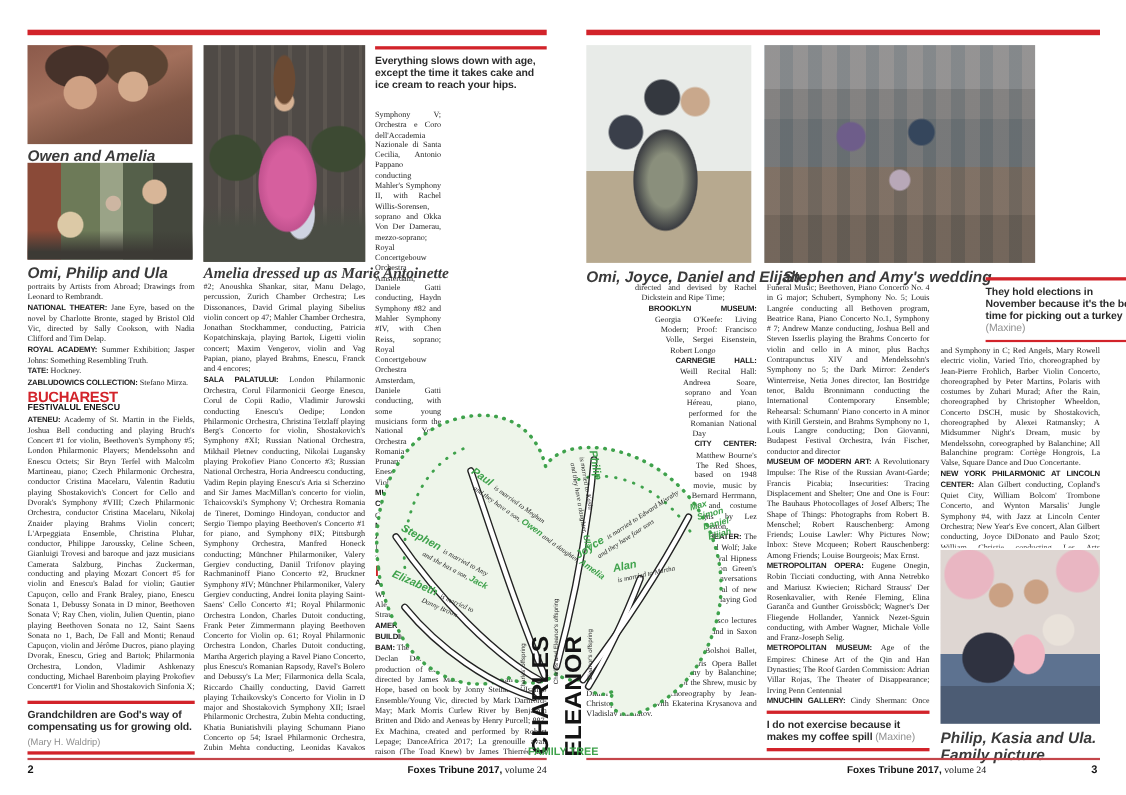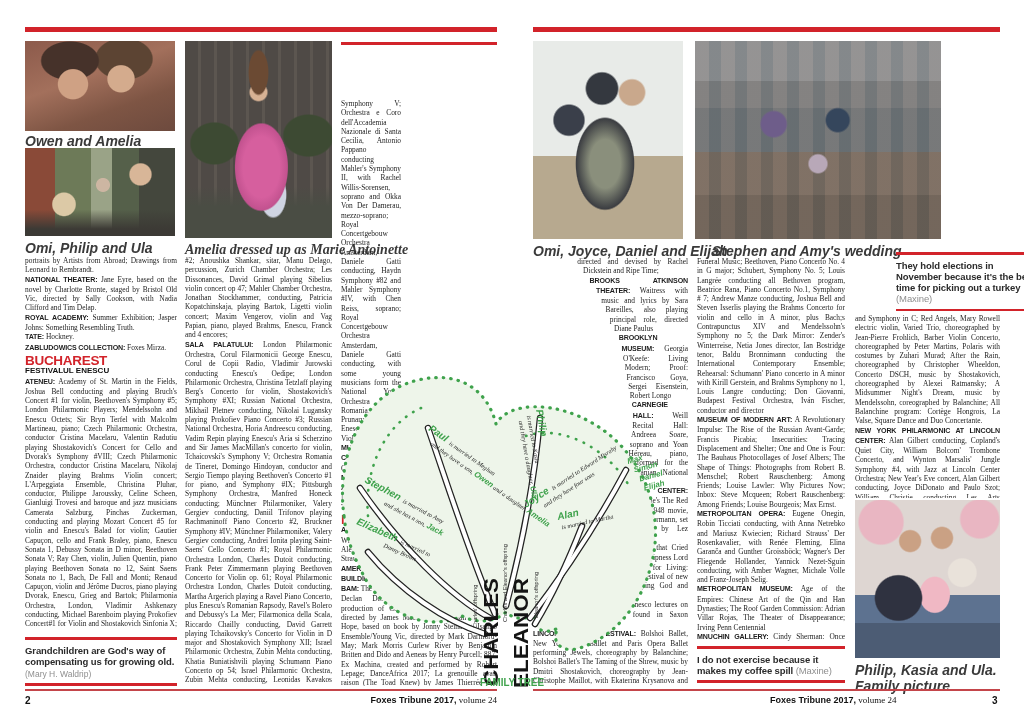--- a/index.html
+++ b/index.html
@@ -95,21 +95,21 @@
 <div class="caption" style="left:25px;top:133px;">Owen and Amelia</div>
 
 <div class="photo" id="photo-omi-philip-ula" style="left:25px;top:148px;width:150px;height:88px;"></div>
 <div class="caption" style="left:25px;top:240px;">Omi, Philip and Ula</div>
 
 <div class="body-col" style="left:25px;top:256px;width:152px;height:374px;">
   <p><span>portraits by Artists from Abroad; Drawings from Leonard to Rembrandt.</span></p>
   <p><b class="lead">NATIONAL THEATER:</b> <span>Jane Eyre, based on the novel by Charlotte Bronte, staged by Bristol Old Vic, directed by Sally Cookson, with Nadia Clifford and Tim Delap.</span></p>
   <p><b class="lead">ROYAL ACADEMY:</b> <span>Summer Exhibition; Jasper Johns: Something Resembling Truth.</span></p>
   <p><b class="lead">TATE:</b> <span>Hockney.</span></p>
-  <p><b class="lead">ZABLUDOWICS COLLECTION:</b> <span>Foxes Mirza.</span></p>
+  <p><b class="lead">ZABLUDOWICS COLLECTION:</b> <span>Stefano Mirza.</span></p>
   <h2 class="city">BUCHAREST</h2>
   <h3 class="subhead">FESTIVALUL ENESCU</h3>
   <p><b class="lead">ATENEU:</b> <span>Academy of St. Martin in the Fields, Joshua Bell conducting and playing Bruch's Concert #1 for violin, Beethoven's Symphony #5; London Philarmonic Players; Mendelssohn and Enescu Octets; Sir Bryn Terfel with Malcolm Martineau, piano; Czech Philarmonic Orchestra, conductor Cristina Macelaru, Valentin Radutiu playing Shostakovich's Concert for Cello and Dvorak's Symphony #VIII; Czech Philarmonic Orchestra, conductor Cristina Macelaru, Nikolaj Znaider playing Brahms Violin concert; L'Arpeggiata Ensemble, Christina Pluhar, conductor, Philippe Jaroussky, Celine Scheen, Gianluigi Trovesi and baroque and jazz musicians Camerata Salzburg, Pinchas Zuckerman, conducting and playing Mozart Concert #5 for violin and Enescu's Balad for violin; Gautier Capuçon, cello and Frank Braley, piano, Enescu Sonata 1, Debussy Sonata in D minor, Beethoven Sonata V; Ray Chen, violin, Julien Quentin, piano playing Beethoven Sonata no 12, Saint Saens Sonata no 1, Bach, De Fall and Monti; Renaud Capuçon, violin and Jérôme Ducros, piano playing Dvorak, Enescu, Grieg and Bartok; Philarmonia Orchestra, London, Vladimir Ashkenazy conducting, Michael Barenboim playing Prokofiev Concert#1 for Violin and Shostakovich Sinfonia X; Philarmonia Orchestra, London, Cristina Mandeal conducting, Boris Berezovsky playing Rachmaninov Piano Concert</span></p>
 </div>
 
 <div class="quote" style="left:25px;top:637px;width:152px;">
   <div class="qrule"></div>
   <div class="qtext">Grandchildren are God's way of compensating us for growing old.</div>
   <div class="attr-line">(Mary H. Waldrip)</div>
   <div class="qrule"></div>
@@ -118,20 +118,21 @@
 <div class="photo" id="photo-marie-antoinette" style="left:185px;top:41px;width:147px;height:197px;"></div>
 <div class="caption" style="left:185px;top:242px;font-family:Liberation Serif, serif;">Amelia dressed up as Marie Antoinette</div>
 
 <div class="body-col" style="left:185px;top:256px;width:147px;height:430px;">
   <p><span>#2; Anoushka Shankar, sitar, Manu Delago, percussion, Zurich Chamber Orchestra; Les Dissonances, David Grimal playing Sibelius violin concert op 47; Mahler Chamber Orchestra, Jonathan Stockhammer, conducting, Patricia Kopatchinskaja, playing Bartok, Ligetti violin concert; Maxim Vengerov, violin and Vag Papian, piano, played Brahms, Enescu, Franck and 4 encores;</span></p>
   <p><b class="lead">SALA PALATULUI:</b> <span>London Philarmonic Orchestra, Corul Filarmonicii George Enescu, Corul de Copii Radio, Vladimir Jurowski conducting Enescu's Oedipe; London Philarmonic Orchestra, Christina Tetzlaff playing Berg's Concerto for violin, Shostakovich's Symphony #XI; Russian National Orchestra, Mikhail Pletnev conducting, Nikolai Lugansky playing Prokofiev Piano Concerto #3; Russian National Orchestra, Horia Andreescu conducting, Vadim Repin playing Enescu's Aria si Scherzino and Sir James MacMillan's concerto for violin, Tchaicovski's Symphony V; Orchestra Romania de Tineret, Domingo Hindoyan, conductor and Sergio Tiempo playing Beethoven's Concerto #1 for piano, and Symphony #IX; Pittsburgh Symphony Orchestra, Manfred Honeck conducting; Münchner Philarmoniker, Valery Gergiev conducting, Daniil Trifonov playing Rachmaninoff Piano Concerto #2, Bruckner Symphony #IV; Münchner Philarmoniker, Valery Gergiev conducting, Andrei Ionita playing Saint-Saens' Cello Concerto #1; Royal Philarmonic Orchestra London, Charles Dutoit conducting, Frank Peter Zimmermann playing Beethoven Concerto for Violin op. 61; Royal Philarmonic Orchestra London, Charles Dutoit conducting, Martha Argerich playing a Ravel Piano Concerto, plus Enescu's Romanian Rapsody, Ravel's Bolero and Debussy's La Mer; Filarmonica della Scala, Riccardo Chailly conducting, David Garrett playing Tchaikovsky's Concerto for Violin in D major and Shostakovich Symphony XII; Israel Philarmonic Orchestra, Zubin Mehta conducting, Khatia Buniatishvili playing Schumann Piano Concerto op 54; Israel Philarmonic Orchestra, Zubin Mehta conducting, Leonidas Kavakos playing Brahms violin Concerto op 77, Schubert's Symphony IX; Orchestra Nationale de France, Christoph Eschenbach conducting, Thomas Hampson, baritone Mahler's Lieders and Mahler</span></p>
 </div>
 
 <div class="quote" style="left:341px;top:42px;width:156px;">
   <div class="qrule"></div>
+  <div class="qtext">Everything slows down with age, except the time it takes cake and ice cream to reach your hips.</div>
 </div>
 
 <div class="body-col" style="left:341px;top:99px;width:156px;height:587px;">
   <div class="wrap3"></div>
   <p><span>Symphony V; Orchestra e Coro dell'Accademia Nazionale di Santa Cecilia, Antonio Pappano conducting Mahler's Symphony II, with Rachel Willis-Sorensen, soprano and Okka Von Der Damerau, mezzo-soprano; Royal Concertgebouw Orchestra Amsterdam, Daniele Gatti conducting, Haydn Symphony #82 and Mahler Symphony #IV, with Chen Reiss, soprano; Royal Concertgebouw Orchestra Amsterdam, Daniele Gatti conducting, with some young musicians form the National Youth Orchestra of Romania, Liviu Prunaru playing Enescu's Capriccio for Violin.</span></p>
   <p><b class="lead">MUZEUL COLECTIILOR:</b> <span>Stefan Caltia: Obiecte graitoare</span></p>
   <p><b class="lead">MUZEUL NATIONAL DE ARTA AL ROMANIEI:</b> <span>Întâlniri în pagini tipărite: Tudor Banuş – Honoré Daumier.</span></p>
   <h2 class="city">NEW YORK</h2>
   <p><b class="lead">AMERICAN BALLET THEATER:</b> <span>Whipped Cream, choreographed by Alexei Ratmansky, music by Richard Strauss; Tchaikovsky spectacular;</span></p>
   <p><b class="lead">AMERICAN STOCK EXCHANGE BUILDING:</b> <span>Louis Vuitton: Volez Voguez Voyagez</span></p>
@@ -148,22 +149,21 @@
 
 <div class="photo" id="photo-omi-joyce" style="left:533px;top:41px;width:150px;height:198px;"></div>
 <div class="caption" style="left:533px;top:243px;">Omi, Joyce, Daniel and Elijah</div>
 
 <div class="photo" id="photo-wedding" style="left:695px;top:41px;width:246px;height:198px;"></div>
 <div class="caption" style="left:712px;top:243px;">Stephen and Amy's wedding</div>
 
 <div class="body-col" style="left:533px;top:257px;width:155px;height:429px;">
   <div class="wrap4"></div>
   <p><span>directed and devised by Rachel Dickstein and Ripe Time;</span></p>
-  <p><b class="lead">BROOKS ATKINSON THEATER:</b> <span>Waitress with music and lyrics by Sara Bareilles, also playing principal role, directed Diane Paulus</span></p>
-  <p><b class="lead">BROOKLYN MUSEUM:</b> <span>Georgia O'Keefe: Living Modern; Proof: Francisco Goya, Sergei Eisenstein, Robert Longo</span></p>
+  <p><b class="lead">BROOKLYN MUSEUM:</b> <span>Georgia O'Keefe: Living Modern; Proof: Francisco Volle, Sergei Eisenstein, Robert Longo</span></p>
   <p><b class="lead">CARNEGIE HALL:</b> <span>Weill Recital Hall: Andreea Soare, soprano and Yoan Héreau, piano, performed for the Romanian National Day</span></p>
   <p><b class="lead">CITY CENTER:</b> <span>Matthew Bourne's The Red Shoes, based on 1948 movie, music by Bernard Herrmann, set and costume designs by Lez Brotherston.</span></p>
   <p><b class="lead">59E59 THEATER:</b> <span>The City that Cried Wolf; Jake Broder in His Royal Hipness Lord Buckley; Simon Green's Life is for Living: Conversations with Noel Coward; Festival of new American Short Plays: Jack, Playing God and Acolyte.</span></p>
   <p><b class="lead">HAJJI BABA CLUB:</b> <span>Stefano Ionesco lectures on Transylvanian/Anatolian rugs found in Saxon churches.</span></p>
   <p><b class="lead">LINCOLN CENTER FESTIVAL:</b> <span>Bolshoi Ballet, New York City Ballet and Paris Opera Ballet performing Jewels, choreography by Balanchine; Bolshoi Ballet's The Taming of the Shrew, music by Dmitri Shostakovich, choreography by Jean-Christophe Maillot, with Ekaterina Krysanova and Vladislav Lantratov.</span></p>
 
 </div>
 
 <div class="body-col" style="left:697px;top:257px;width:148px;height:385px;">
   <p><span>Funeral Music; Beethoven, Piano Concerto No. 4 in G major; Schubert, Symphony No. 5; Louis Langrée conducting all Bethoven program, Beatrice Rana, Piano Concerto No.1, Symphony # 7; Andrew Manze conducting, Joshua Bell and Steven Isserlis playing the Brahms Concerto for violin and cello in A minor, plus Bach;s Contrapunctus XIV and Mendelssohn's Symphony no 5; the Dark Mirror: Zender's Winterreise, Netia Jones director, Ian Bostridge tenor, Baldu Bronnimann conducting the International Contemporary Ensemble; Rehearsal: Schumann' Piano concerto in A minor with Kirill Gerstein, and Brahms Symphony no 1, Louis Langre conducting; Don Giovanni, Budapest Festival Orchestra, Iván Fischer, conductor and director</span></p>

